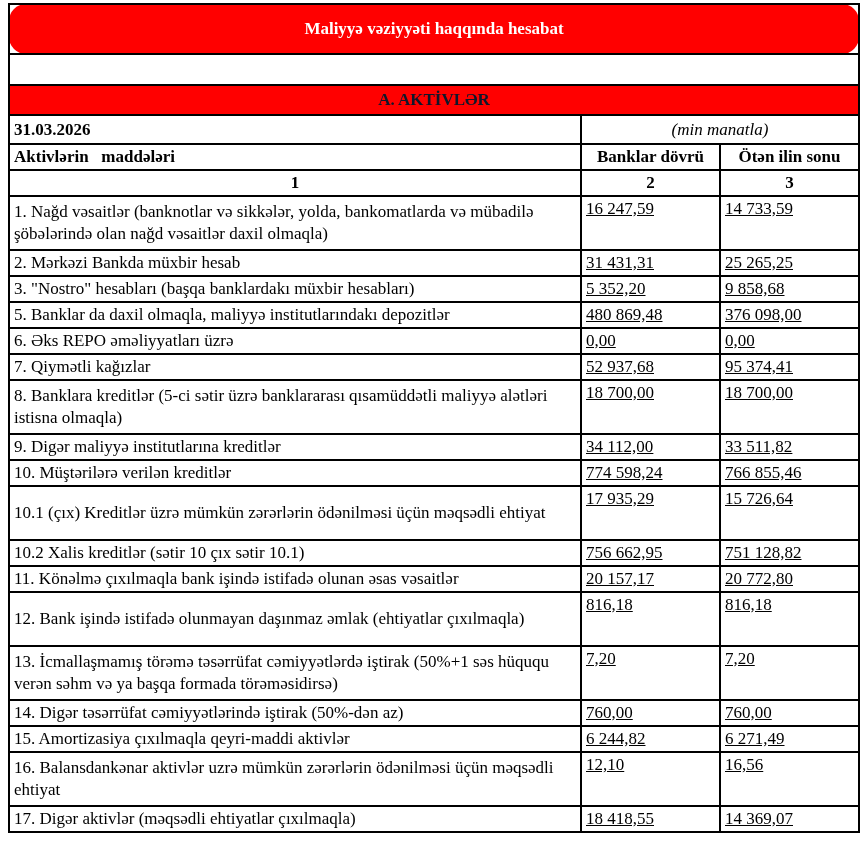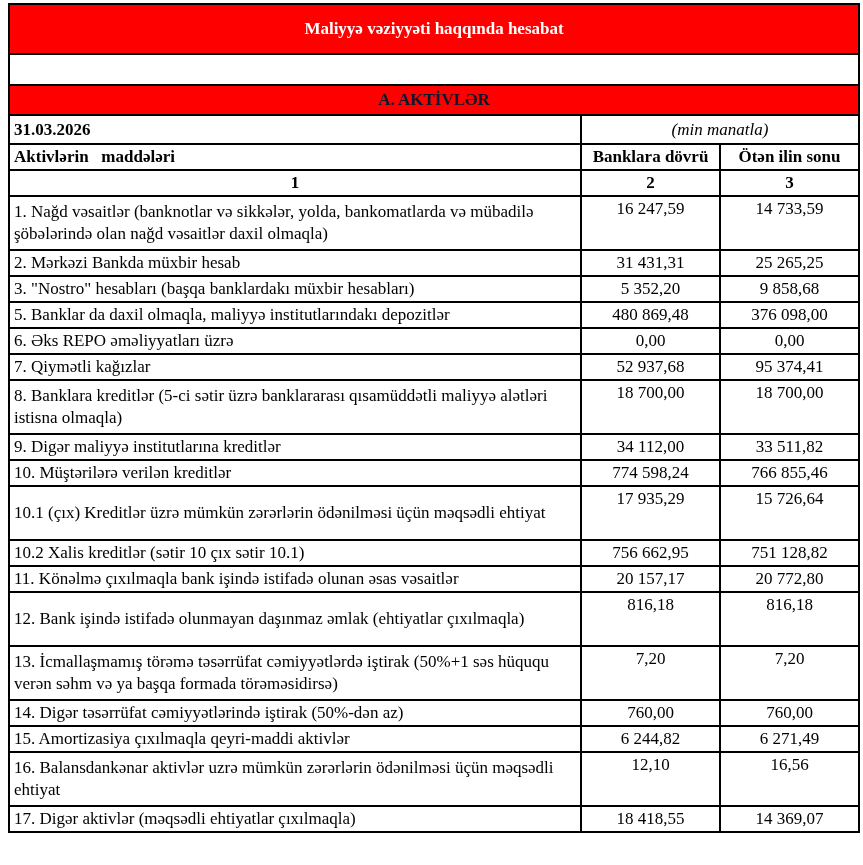--- a/index.html
+++ b/index.html
@@ -34,20 +34,21 @@
 
   
   td.title-band{
     background:var(--red);
     color:#ffffff;
     text-align:center;
     font-weight:bold;
     font-size:33px;
     height:46px;
     vertical-align:middle;
+    border-radius:17px;
   }
   td.spacer-band{
     height:27px;
     background:#ffffff;
   }
   td.section-band{
     background:var(--red);
     color:#0f172a;
     text-align:center;
     font-weight:bold;
@@ -90,23 +91,24 @@
     vertical-align:middle;
   }
 
   
   td.lbl{
     text-align:left;
     vertical-align:middle;
     border-radius:7px;
   }
   td.val{
-    text-align:center;
+    text-align:left;
     vertical-align:top;
     padding-right:6px;
+    text-decoration:underline;
   }
   tr.r-single td{height:22px;}
   tr.r-tall td{height:50px;}
 </style>
 </head>
 <body>
 
 <div class="page">
   <table class="report">
     <colgroup>
@@ -123,21 +125,21 @@
       </tr>
       <tr>
         <td class="section-band" colspan="3">A. AKTİVLƏR</td>
       </tr>
       <tr>
         <td class="date-cell">31.03.2026</td>
         <td class="unit-cell" colspan="2">(min manatla)</td>
       </tr>
       <tr>
         <th class="head-items">Aktivlərin   maddələri</th>
-        <th class="head-val">Banklara dövrü</th>
+        <th class="head-val">Banklar dövrü</th>
         <th class="head-val">Ötən ilin sonu</th>
       </tr>
       <tr>
         <td class="colnum">1</td>
         <td class="colnum">2</td>
         <td class="colnum">3</td>
       </tr>
 
       <tr class="r-tall">
         <td class="lbl">1. Nağd vəsaitlər (banknotlar və sikkələr, yolda, bankomatlarda və mübadilə şöbələrində olan nağd vəsaitlər daxil olmaqla)</td>

